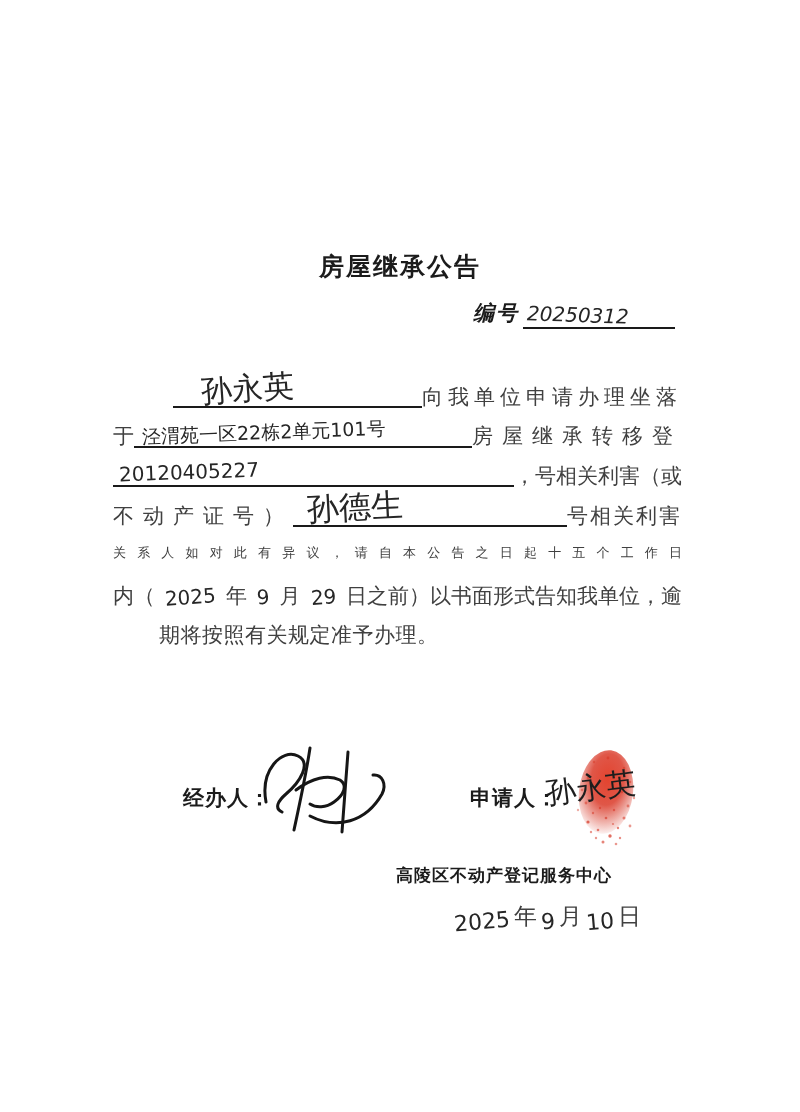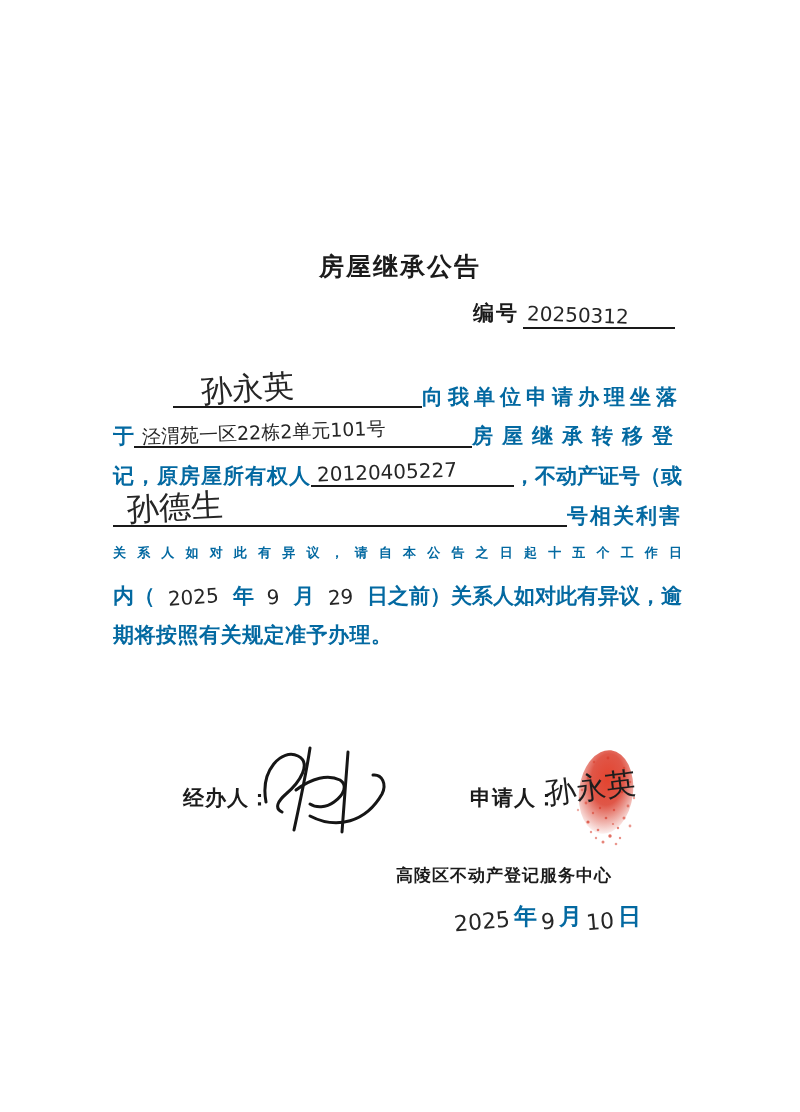--- a/index.html
+++ b/index.html
@@ -5,29 +5,29 @@
   html,body{margin:0;padding:0;background:#ffffff;}
   .page{
     position:relative;
     width:800px;height:1112px;
     background:#ffffff;
     font-family:"Liberation Sans",sans-serif;
     color:#1b1b1b;
     overflow:hidden;
   }
   
-  .pt{font-weight:700;color:#0369a1;}
+  .pt{font-weight:400;color:#404040;}
   .title{
     position:absolute;top:250px;left:0;width:800px;
     margin:0;text-align:center;
     font-size:25px;font-weight:700;letter-spacing:2px;
   }
   .serial-row{
     position:absolute;top:299px;left:473px;
-    display:flex;align-items:flex-start;
+    display:flex;align-items:flex-start;font-style:italic;
   }
   .serial-label{font-size:21px;font-weight:700;letter-spacing:2px;padding-bottom:2px;}
   .serial-blank{
     display:inline-block;width:152px;margin-left:4px;
     border-bottom:2.5px solid #1a1a1a;height:28px;
     position:relative;
   }
   .hw{ 
     font-family:"DejaVu Sans",sans-serif;
     font-weight:400;color:#262626;
@@ -61,21 +61,21 @@
   .hw-addr{font-size:19px;transform:rotate(-2deg);position:absolute;left:8px;bottom:0px;}
   .hw-num{font-size:20px;transform:rotate(-2deg);position:absolute;left:6px;bottom:1px;}
   .hw-cert{font-size:32px;transform:rotate(-3deg);position:absolute;left:14px;bottom:-5px;}
   .l5{
     display:block;height:39.8px;
     text-align:justify;text-align-last:justify;
     line-height:39.8px;font-size:13px;
   }
   .l6{justify-content:space-between;}
   .hw-date{font-size:20px;transform:rotate(-4deg);padding-bottom:4px;}
-  .l7 .pt{letter-spacing:0.5px;}
+  .l7 .pt{letter-spacing:0.5px;margin-left:46px;}
   
   .sig-label{position:absolute;font-size:21px;font-weight:700;letter-spacing:1px;}
   .op-label{left:183px;top:784px;}
   .ap-label{left:470px;top:784px;}
   .op-scrawl{position:absolute;left:252px;top:740px;}
   .fingerprint{position:absolute;left:558px;top:748px;}
   .ap-name{
     position:absolute;left:546px;top:768px;
     font-size:30px;transform:rotate(-7deg);
     color:#1d1d1d;z-index:2;
@@ -118,44 +118,44 @@
 
     <div class="line">
       <span class="pt">于</span>
       <span class="blank grow">
         <span class="hw hw-addr">泾渭苑一区22栋2单元101号</span>
       </span>
       <span class="pt sp9">房屋继承转移登</span>
     </div>
 
     <div class="line">
-      <span class="pt sp1">记，原房屋所有权人</span>
       <span class="blank grow">
         <span class="hw hw-num">20120405227</span>
       </span>
-      <span class="pt">，不动产证号（或</span>
-    </div>
-
-    <div class="line">
+      <span class="pt">，号相关利害（或</span>
+    </div>
+
+    <div class="line">
+      <span class="pt sp9">不动产证号）</span>
       <span class="blank grow">
         <span class="hw hw-cert">孙德生</span>
       </span>
       <span class="pt sp2">号相关利害</span>
     </div>
 
     <div class="l5 pt">关系人如对此有异议，请自本公告之日起十五个工作日</div>
 
     <div class="line l6">
       <span class="pt">内（</span>
       <span class="hw hw-date">2025</span>
       <span class="pt">年</span>
       <span class="hw hw-date">9</span>
       <span class="pt">月</span>
       <span class="hw hw-date">29</span>
-      <span class="pt">日之前）关系人如对此有异议，逾</span>
+      <span class="pt">日之前）以书面形式告知我单位，逾</span>
     </div>
 
     <div class="line l7">
       <span class="pt">期将按照有关规定准予办理。</span>
     </div>
 
   </div>
 
   <span class="sig-label op-label">经办人：</span>
 

